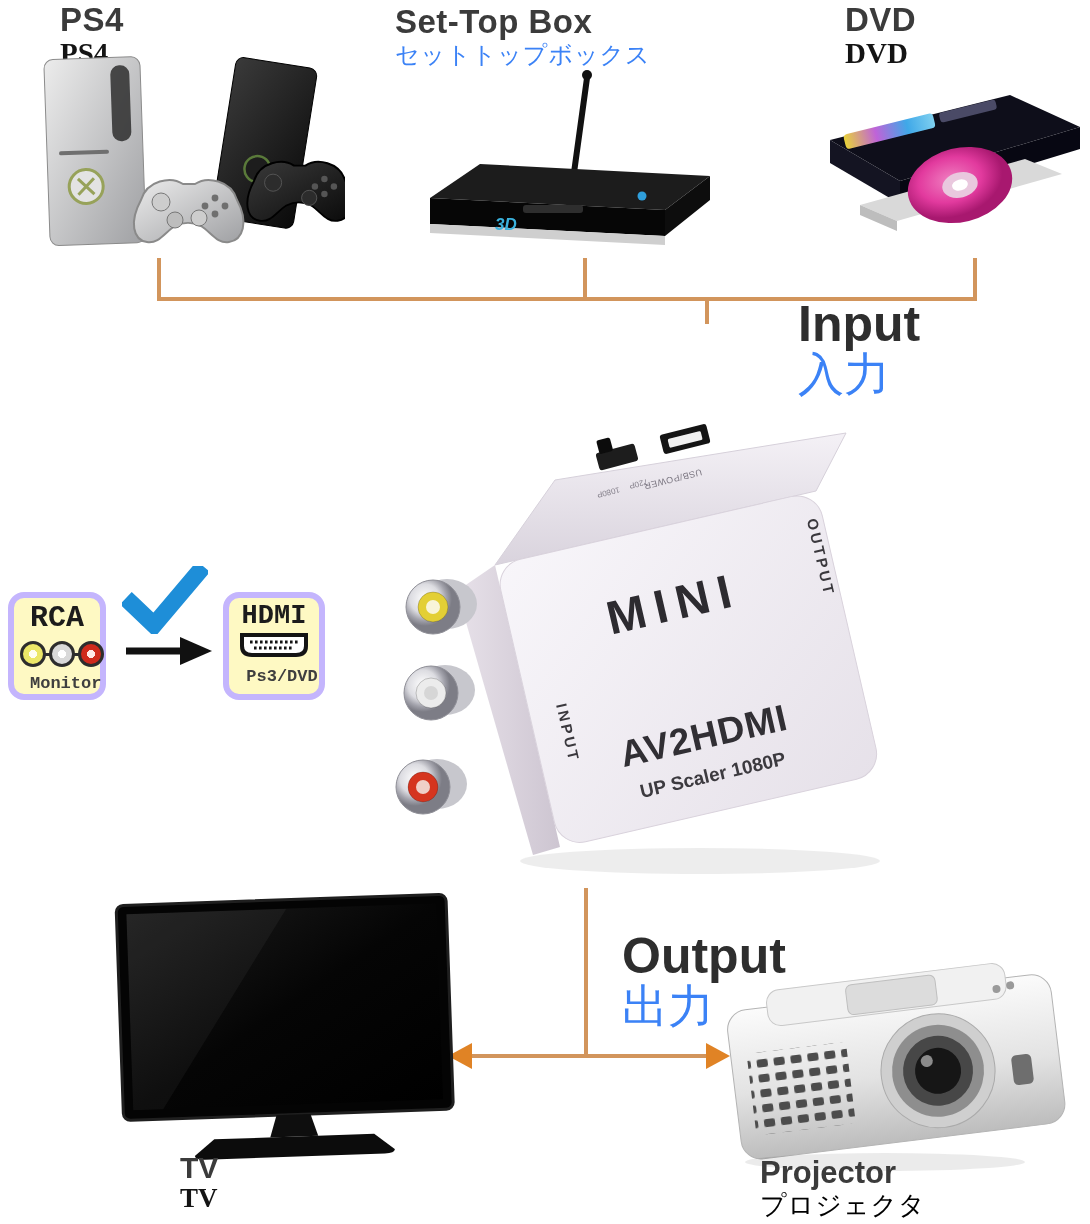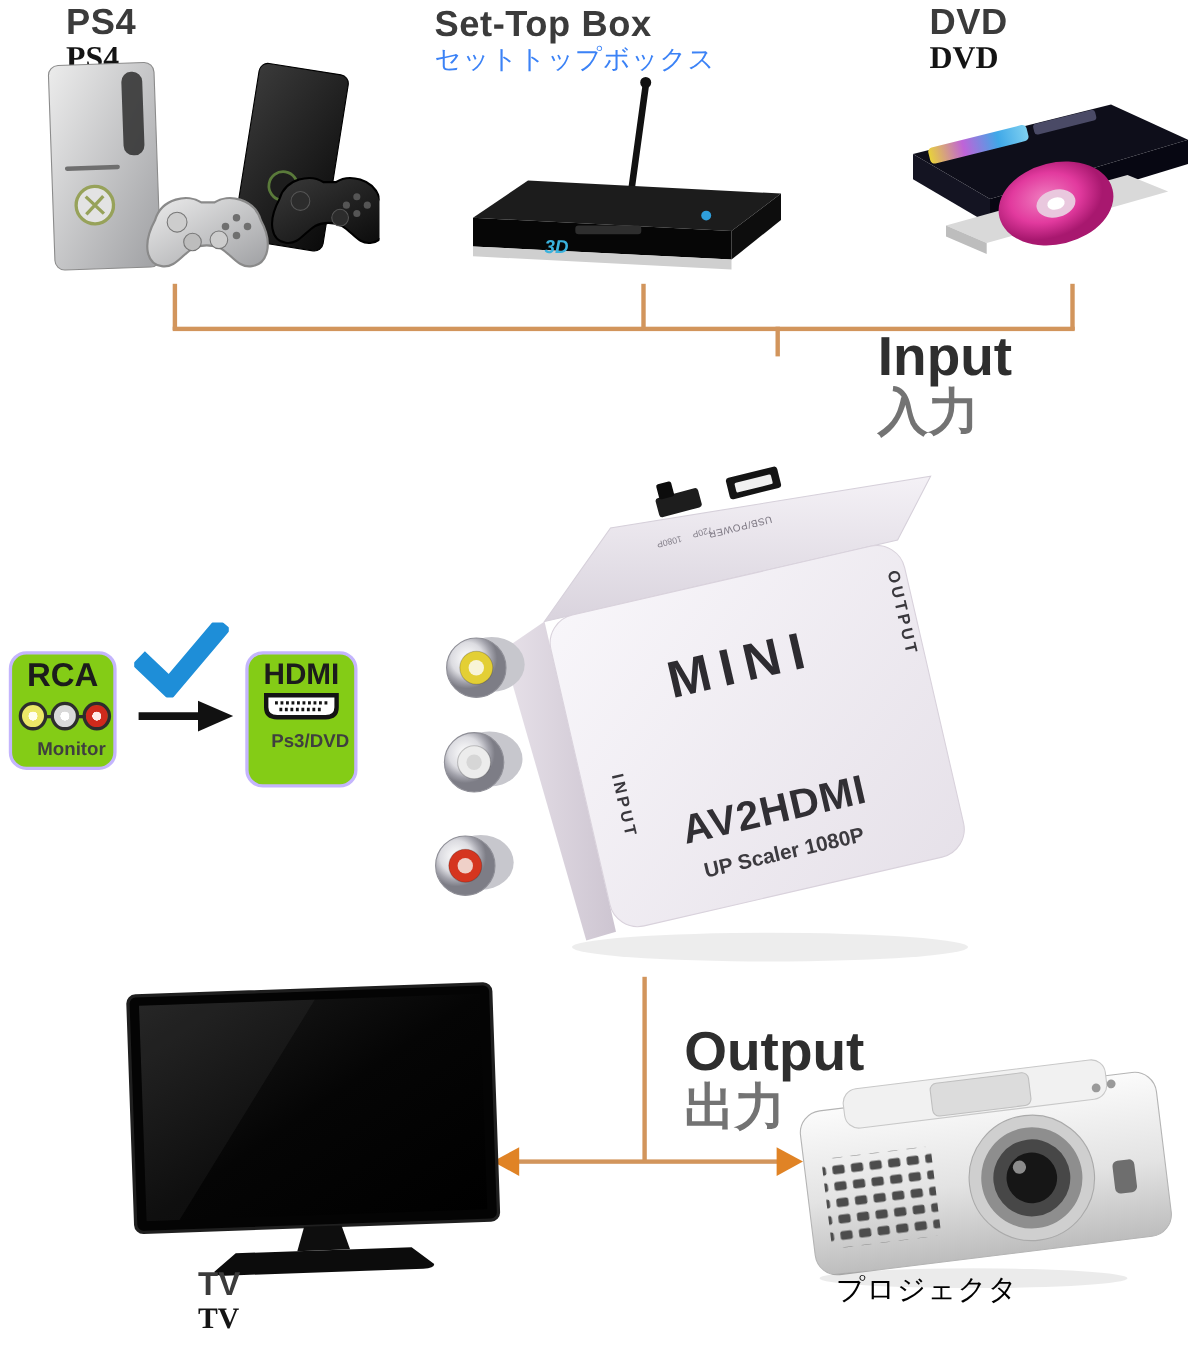--- a/index.html
+++ b/index.html
@@ -6,25 +6,25 @@
   .canvas{position:relative;width:1090px;height:1224px;background:#ffffff;overflow:hidden;
           font-family:"Liberation Sans","DejaVu Sans",sans-serif;color:#333;}
   .abs{position:absolute;}
   .serif{font-family:"Liberation Serif","DejaVu Serif",serif;}
   .dev-label{text-align:left;line-height:1.08;}
   .dl-en{font-weight:700;font-size:33px;color:#3b3b3b;letter-spacing:.5px;}
   .dl-en-sm{font-weight:700;font-size:30px;color:#3b3b3b;}
   .dl-serif{font-weight:700;font-size:29px;color:#141414;}
   .dl-jp{font-size:24px;color:#3b82f6;letter-spacing:1px;margin-top:2px;}
   .sec-en{font-weight:700;font-size:50px;color:#2e2e2e;line-height:1.0;}
-  .sec-jp{font-weight:700;font-size:46px;color:#737373;line-height:1.15;}
+  .sec-jp{font-weight:400;font-size:46px;color:#3b82f6;line-height:1.15;}
   .line{background:#d2955c;}
   .arrow-left{width:0;height:0;border-top:13px solid transparent;border-bottom:13px solid transparent;border-right:24px solid #e08325;}
   .arrow-right{width:0;height:0;border-top:13px solid transparent;border-bottom:13px solid transparent;border-left:24px solid #e08325;}
-  .badge{border:3px solid #c4b5fd;border-radius:16px;background:#84cc16;text-align:center;box-sizing:border-box;}
+  .badge{border:6px solid #c4b5fd;border-radius:16px;background:#fef9c3;text-align:center;box-sizing:border-box;font-family:Liberation Mono, monospace;}
   .badge-title{font-weight:700;font-size:30px;color:#1c1c1c;margin-top:5px;line-height:1;}
   .badge-cap{font-weight:700;font-size:17px;color:#3f3f3f;margin-top:3px;padding-left:16px;}
   .rca-row{position:relative;height:32px;margin-top:6px;}
   .rca-wire{position:absolute;left:7px;right:7px;top:14px;height:3px;background:#2d2d2d;}
   .rca-plug{position:absolute;top:2px;width:20px;height:20px;border:3px solid #2d2d2d;border-radius:50%;}
   .rca-yellow{left:6px;background:radial-gradient(circle,#fffef0 0 28%,#ece768 30% 100%);}
   .rca-white{left:35px;background:radial-gradient(circle,#ffffff 0 28%,#d9d9d9 30% 100%);}
   .rca-red{left:64px;background:radial-gradient(circle,#ffe9e6 0 28%,#cf2a1c 30% 100%);}
   svg text{font-family:"Liberation Sans","DejaVu Sans",sans-serif;}
 </style>
@@ -155,21 +155,21 @@
 
   <svg class="abs" style="left:122px;top:566px;" width="86" height="68" viewBox="0 0 86 68">
     <path d="M10,38 L32,59 L76,7" fill="none" stroke="#1e8ed8" stroke-width="17" stroke-linecap="square" stroke-linejoin="miter"></path>
   </svg>
 
   <svg class="abs" style="left:122px;top:634px;" width="94" height="34" viewBox="0 0 94 34">
     <line x1="4" y1="17" x2="60" y2="17" stroke="#111" stroke-width="7"></line>
     <polygon points="58,3 58,31 90,17" fill="#111"></polygon>
   </svg>
 
-  <div class="abs badge" style="left:223px;top:592px;width:102px;height:124px;">
+  <div class="abs badge" style="left:223px;top:592px;width:102px;height:108px;">
     <div class="badge-title" style="font-size:27px;">HDMI</div>
     <svg width="76" height="27" viewBox="0 0 76 27" style="margin-top:2px;">
       <path d="M6,3 H70 V14 Q70,23 60,23 H16 Q6,23 6,14 Z" fill="#fff" stroke="#141414" stroke-width="4"></path>
       <line x1="14" y1="10" x2="62" y2="10" stroke="#141414" stroke-width="3" stroke-dasharray="2.6 2.4"></line>
       <line x1="18" y1="16" x2="58" y2="16" stroke="#141414" stroke-width="3" stroke-dasharray="2.6 2.4"></line>
     </svg>
     <div class="badge-cap">Ps3/DVD</div>
   </div>
 
   <svg class="abs" style="left:385px;top:413px;" width="510" height="465" viewBox="0 0 510 465">
@@ -294,16 +294,17 @@
         <circle cx="314" cy="50" r="4" fill="#9a9a9a"></circle>
     </g>
     <ellipse cx="180" cy="212" rx="140" ry="9" fill="#000" opacity=".08"></ellipse>
   </svg>
 
   <div class="abs dev-label" style="left:180px;top:1152px;width:170px;">
     <div class="dl-en-sm">TV</div>
     <div class="dl-serif serif" style="font-size:27px;">TV</div>
   </div>
   <div class="abs dev-label" style="left:760px;top:1156px;width:200px;">
+    <div class="dl-en-sm" style="font-size:31px;">Projector</div>
     <div class="dl-jp" style="font-size:26px;color:#000000;">プロジェクタ</div>
   </div>
 
 </div>
 
 </body></html>

